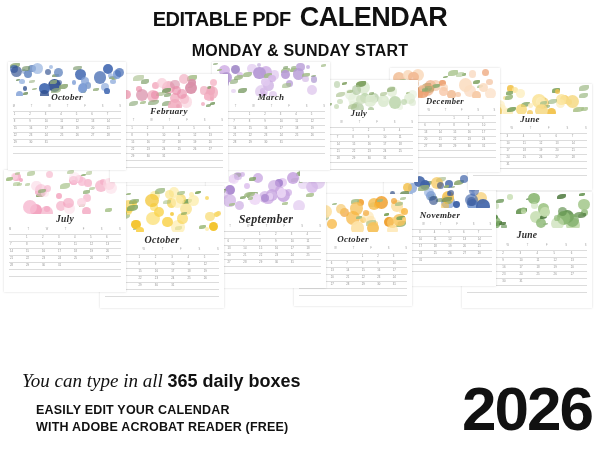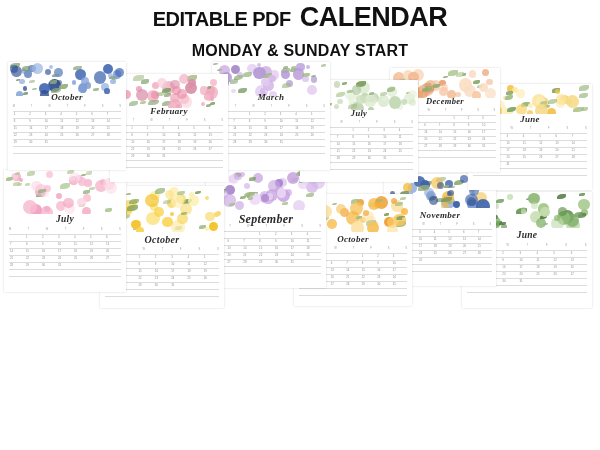--- a/index.html
+++ b/index.html
@@ -1452,14 +1452,24 @@
           <div class="cell"></div>
           <div class="cell"></div>
           <div class="cell"></div>
           <div class="cell"></div>
           <div class="cell"></div>
           <div class="cell"></div>
         </div>
       </div>
     </div>
 
+  <div class="footer">
+    <div class="script-line">
+      <span>You can type in all </span><span class="bold-num">365 daily boxes</span>
+    </div>
+    <div class="foot2">
+      <div>EASILY EDIT YOUR CALENDAR</div>
+      <div>WITH ADOBE ACROBAT READER (FREE)</div>
+    </div>
+    <div class="year">2026</div>
+  </div>
 
 </div>
 
 </body></html>

